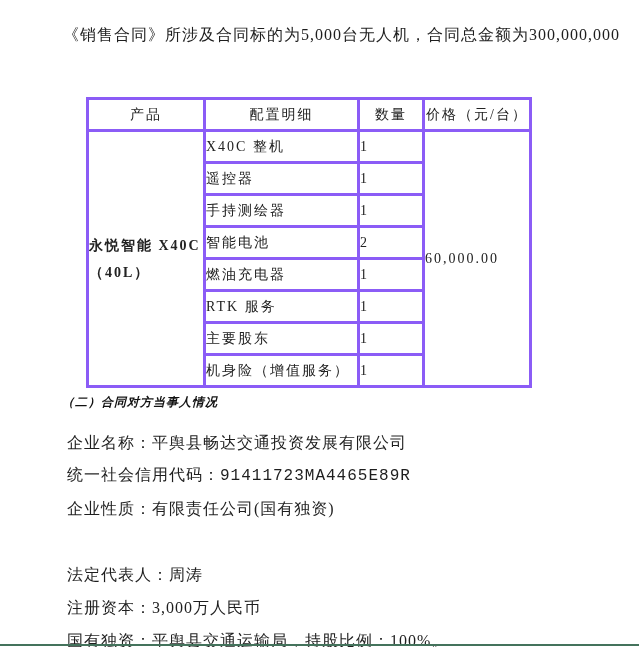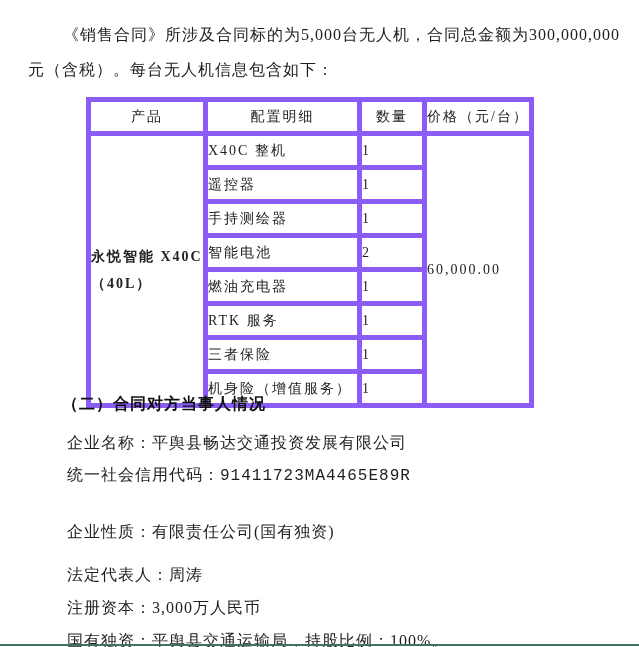--- a/index.html
+++ b/index.html
@@ -31,21 +31,21 @@
     position: absolute;
     top: 97px;
     left: 86px;
     border-collapse: collapse;
     table-layout: fixed;
     font-size: 14px;
     color: #222222;
   }
   table.config-table th,
   table.config-table td {
-    border: 5px solid #8b5cf6;
+    border: 3px solid #8b5cf6;
     vertical-align: middle;
     height: 29px;
     padding: 0;
     font-weight: normal;
     letter-spacing: 2px;
     overflow: hidden;
     margin-top: 8px;
   }
   .col-product { width: 117px; }
   .col-config  { width: 154px; }
@@ -54,59 +54,59 @@
   td.product-cell div { line-height: 27px; letter-spacing: 2px; font-weight: bold; }
   td.price-cell { letter-spacing: 1px; }
   td.qty-cell   { letter-spacing: 0; }
 
   .section-heading {
     position: absolute;
     top: 394px;
     left: 62px;
     margin: 0;
     font-family: "Liberation Sans", "DejaVu Sans", sans-serif;
-    font-size: 16px;
+    font-size: 12px;
     font-weight: 700;
     letter-spacing: 1px;
     color: #111111;
     white-space: nowrap;
+    font-style: italic;
   }
   .detail-line {
     position: absolute;
     left: 63px;
     margin: 4px;
     font-size: 16px;
     line-height: 20px;
     letter-spacing: 1px;
     white-space: nowrap;
   }
   .detail-0 { top: 429px; }
   .detail-1 { top: 462px; font-family: Liberation Mono, monospace; }
-  .detail-2 { top: 518px; }
+  .detail-2 { top: 495px; }
   .detail-3 { top: 528px; }
   .detail-4 { top: 561px; }
   .detail-5 { top: 594px; }
   .detail-6 { top: 627px; }
 
   .footer-bar {
     position: absolute;
     top: 644px;
     left: 0;
     width: 639px;
     height: 2px;
     background: #44735c;
   }
 </style>
 </head>
 <body>
 
 <div class="page">
 
   <p class="intro-line intro-line1">《销售合同》所涉及合同标的为5,000台无人机，合同总金额为300,000,000</p>
-  <p class="intro-line intro-line2">元（含税）。每台无人机信息包含如下：</p>
 
   <table class="config-table">
     <colgroup>
       <col class="col-product">
         <col class="col-config">
         <col class="col-qty">
         <col class="col-price">
     </colgroup>
     <thead>
       <tr>
@@ -140,21 +140,21 @@
       </tr>
       <tr>
         <td>燃油充电器</td>
         <td class="qty-cell">1</td>
       </tr>
       <tr>
         <td>RTK 服务</td>
         <td class="qty-cell">1</td>
       </tr>
       <tr>
-        <td>三者保险</td>
+        <td>主要股东</td>
         <td class="qty-cell">1</td>
       </tr>
       <tr>
         <td>机身险（增值服务）</td>
         <td class="qty-cell">1</td>
       </tr>
     </tbody>
   </table>
 
   <h3 class="section-heading">（二）合同对方当事人情况</h3>

